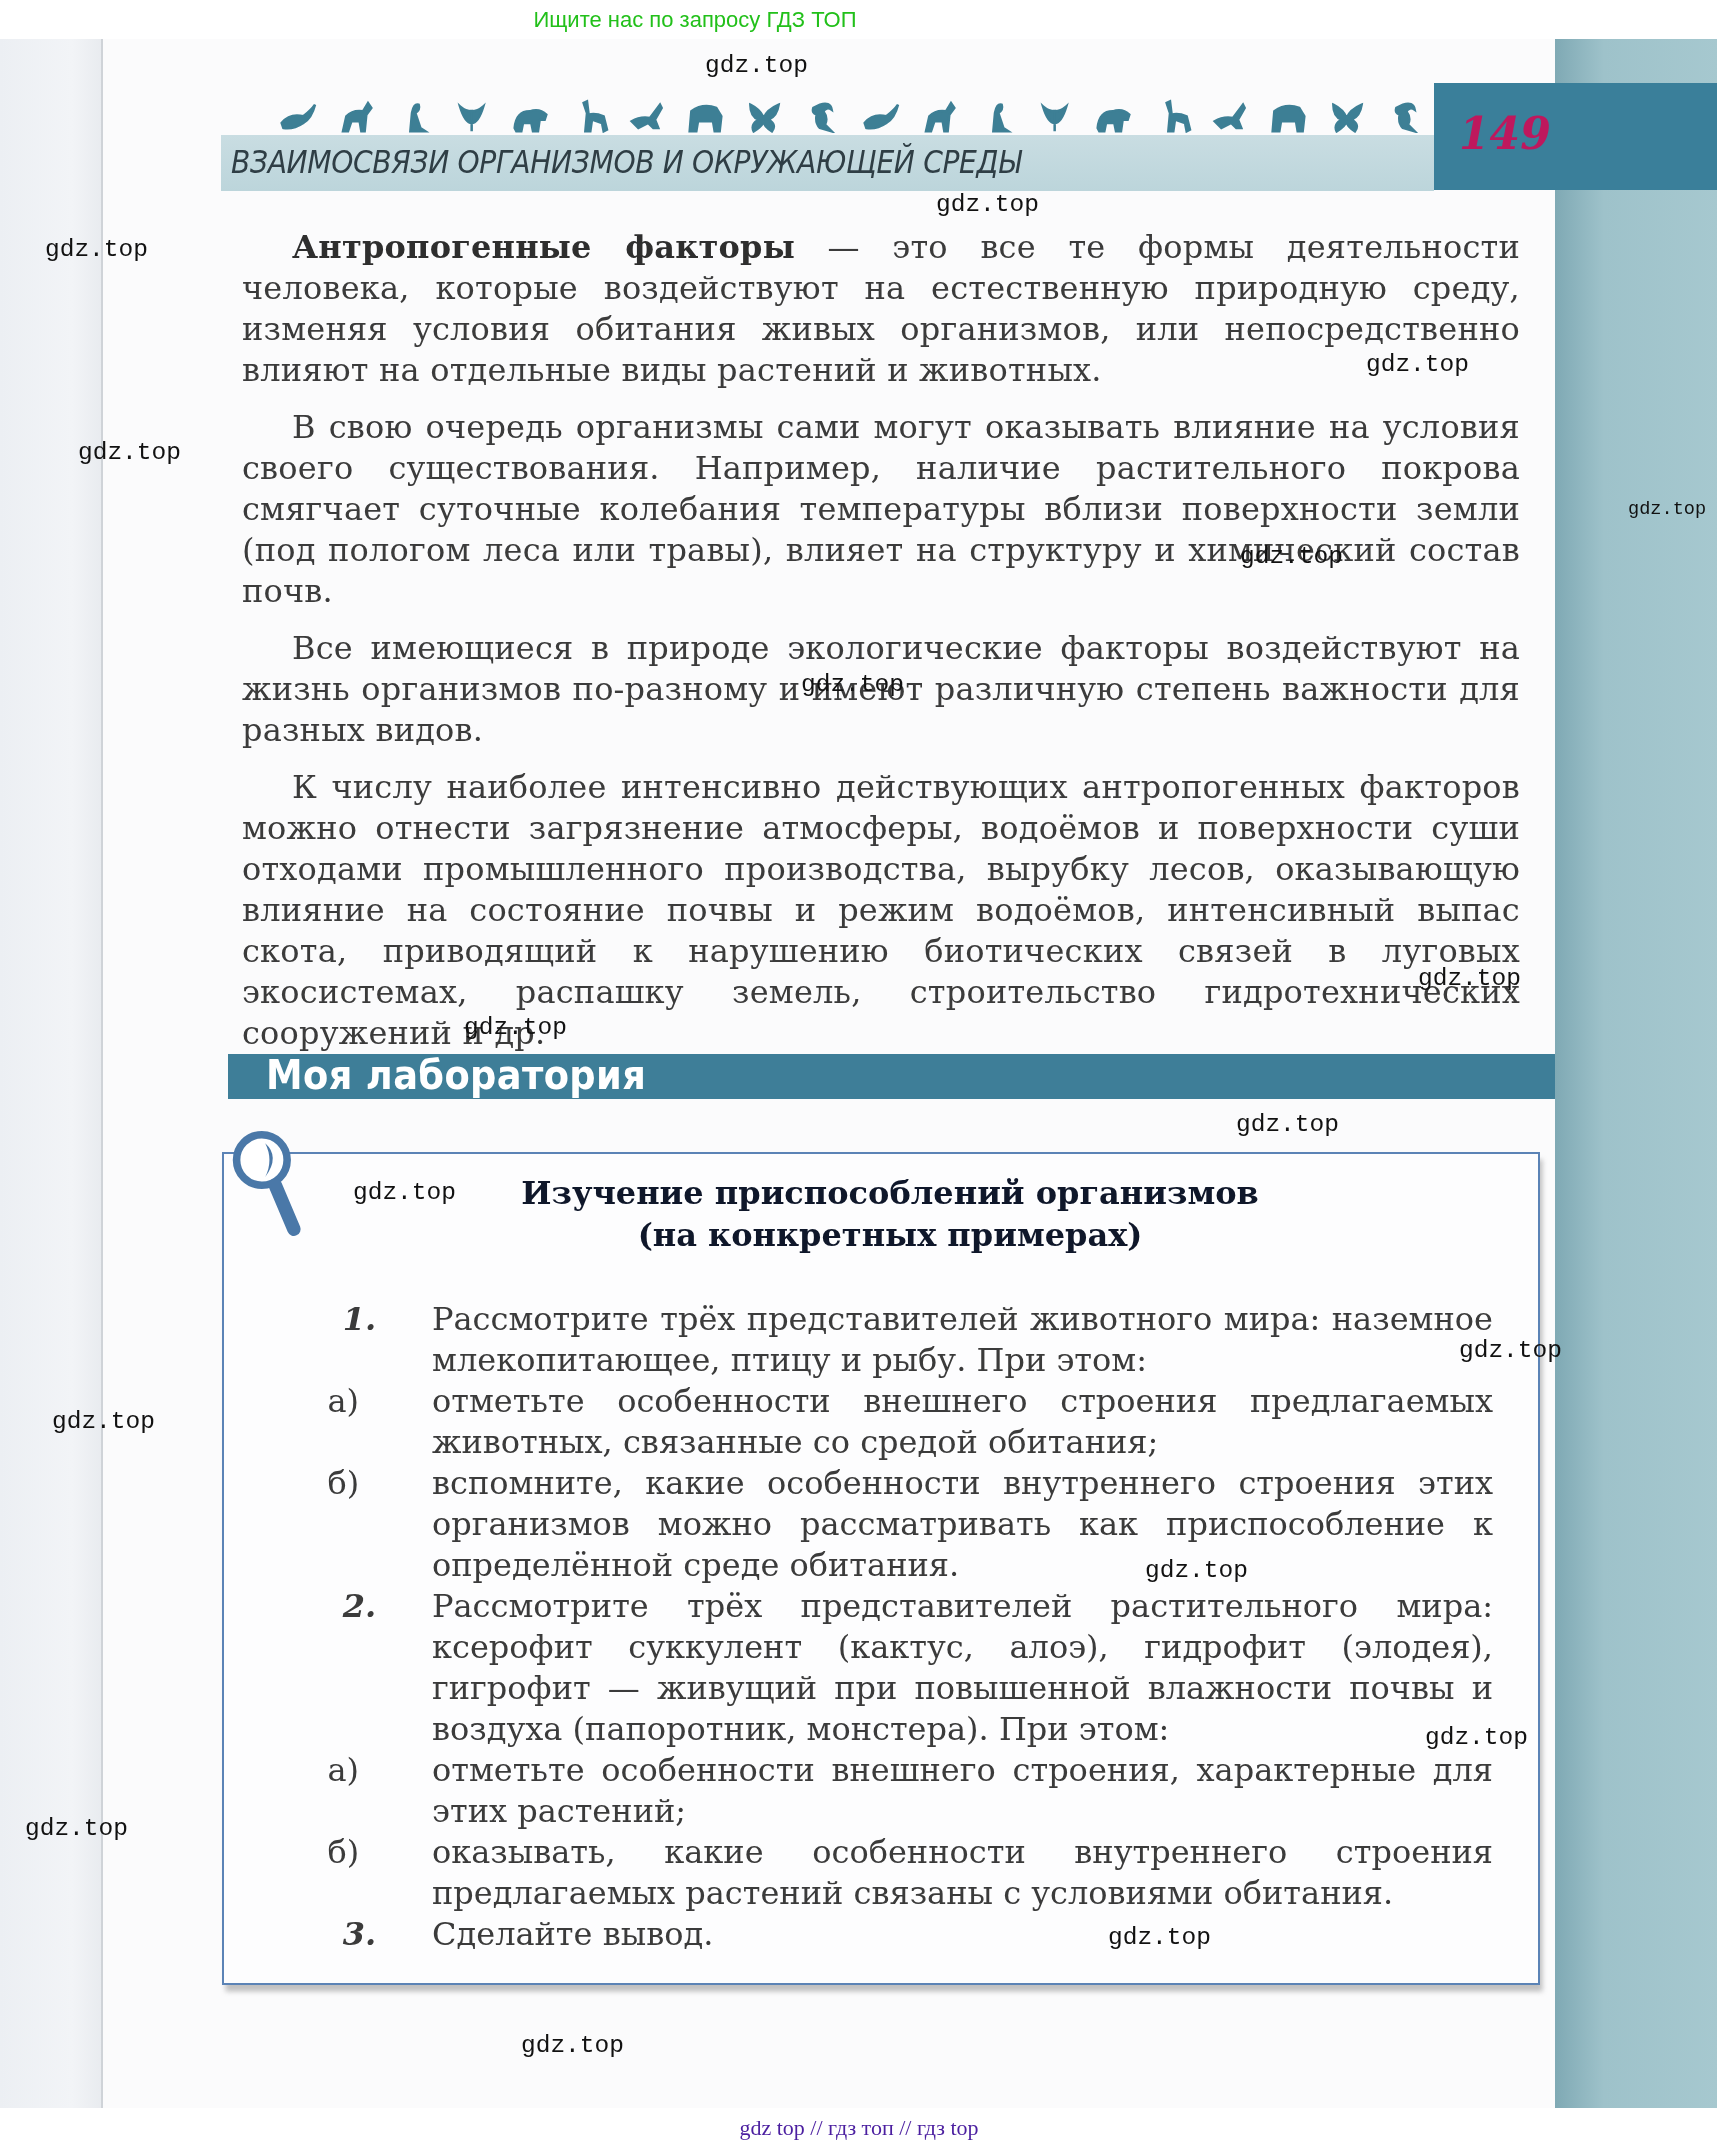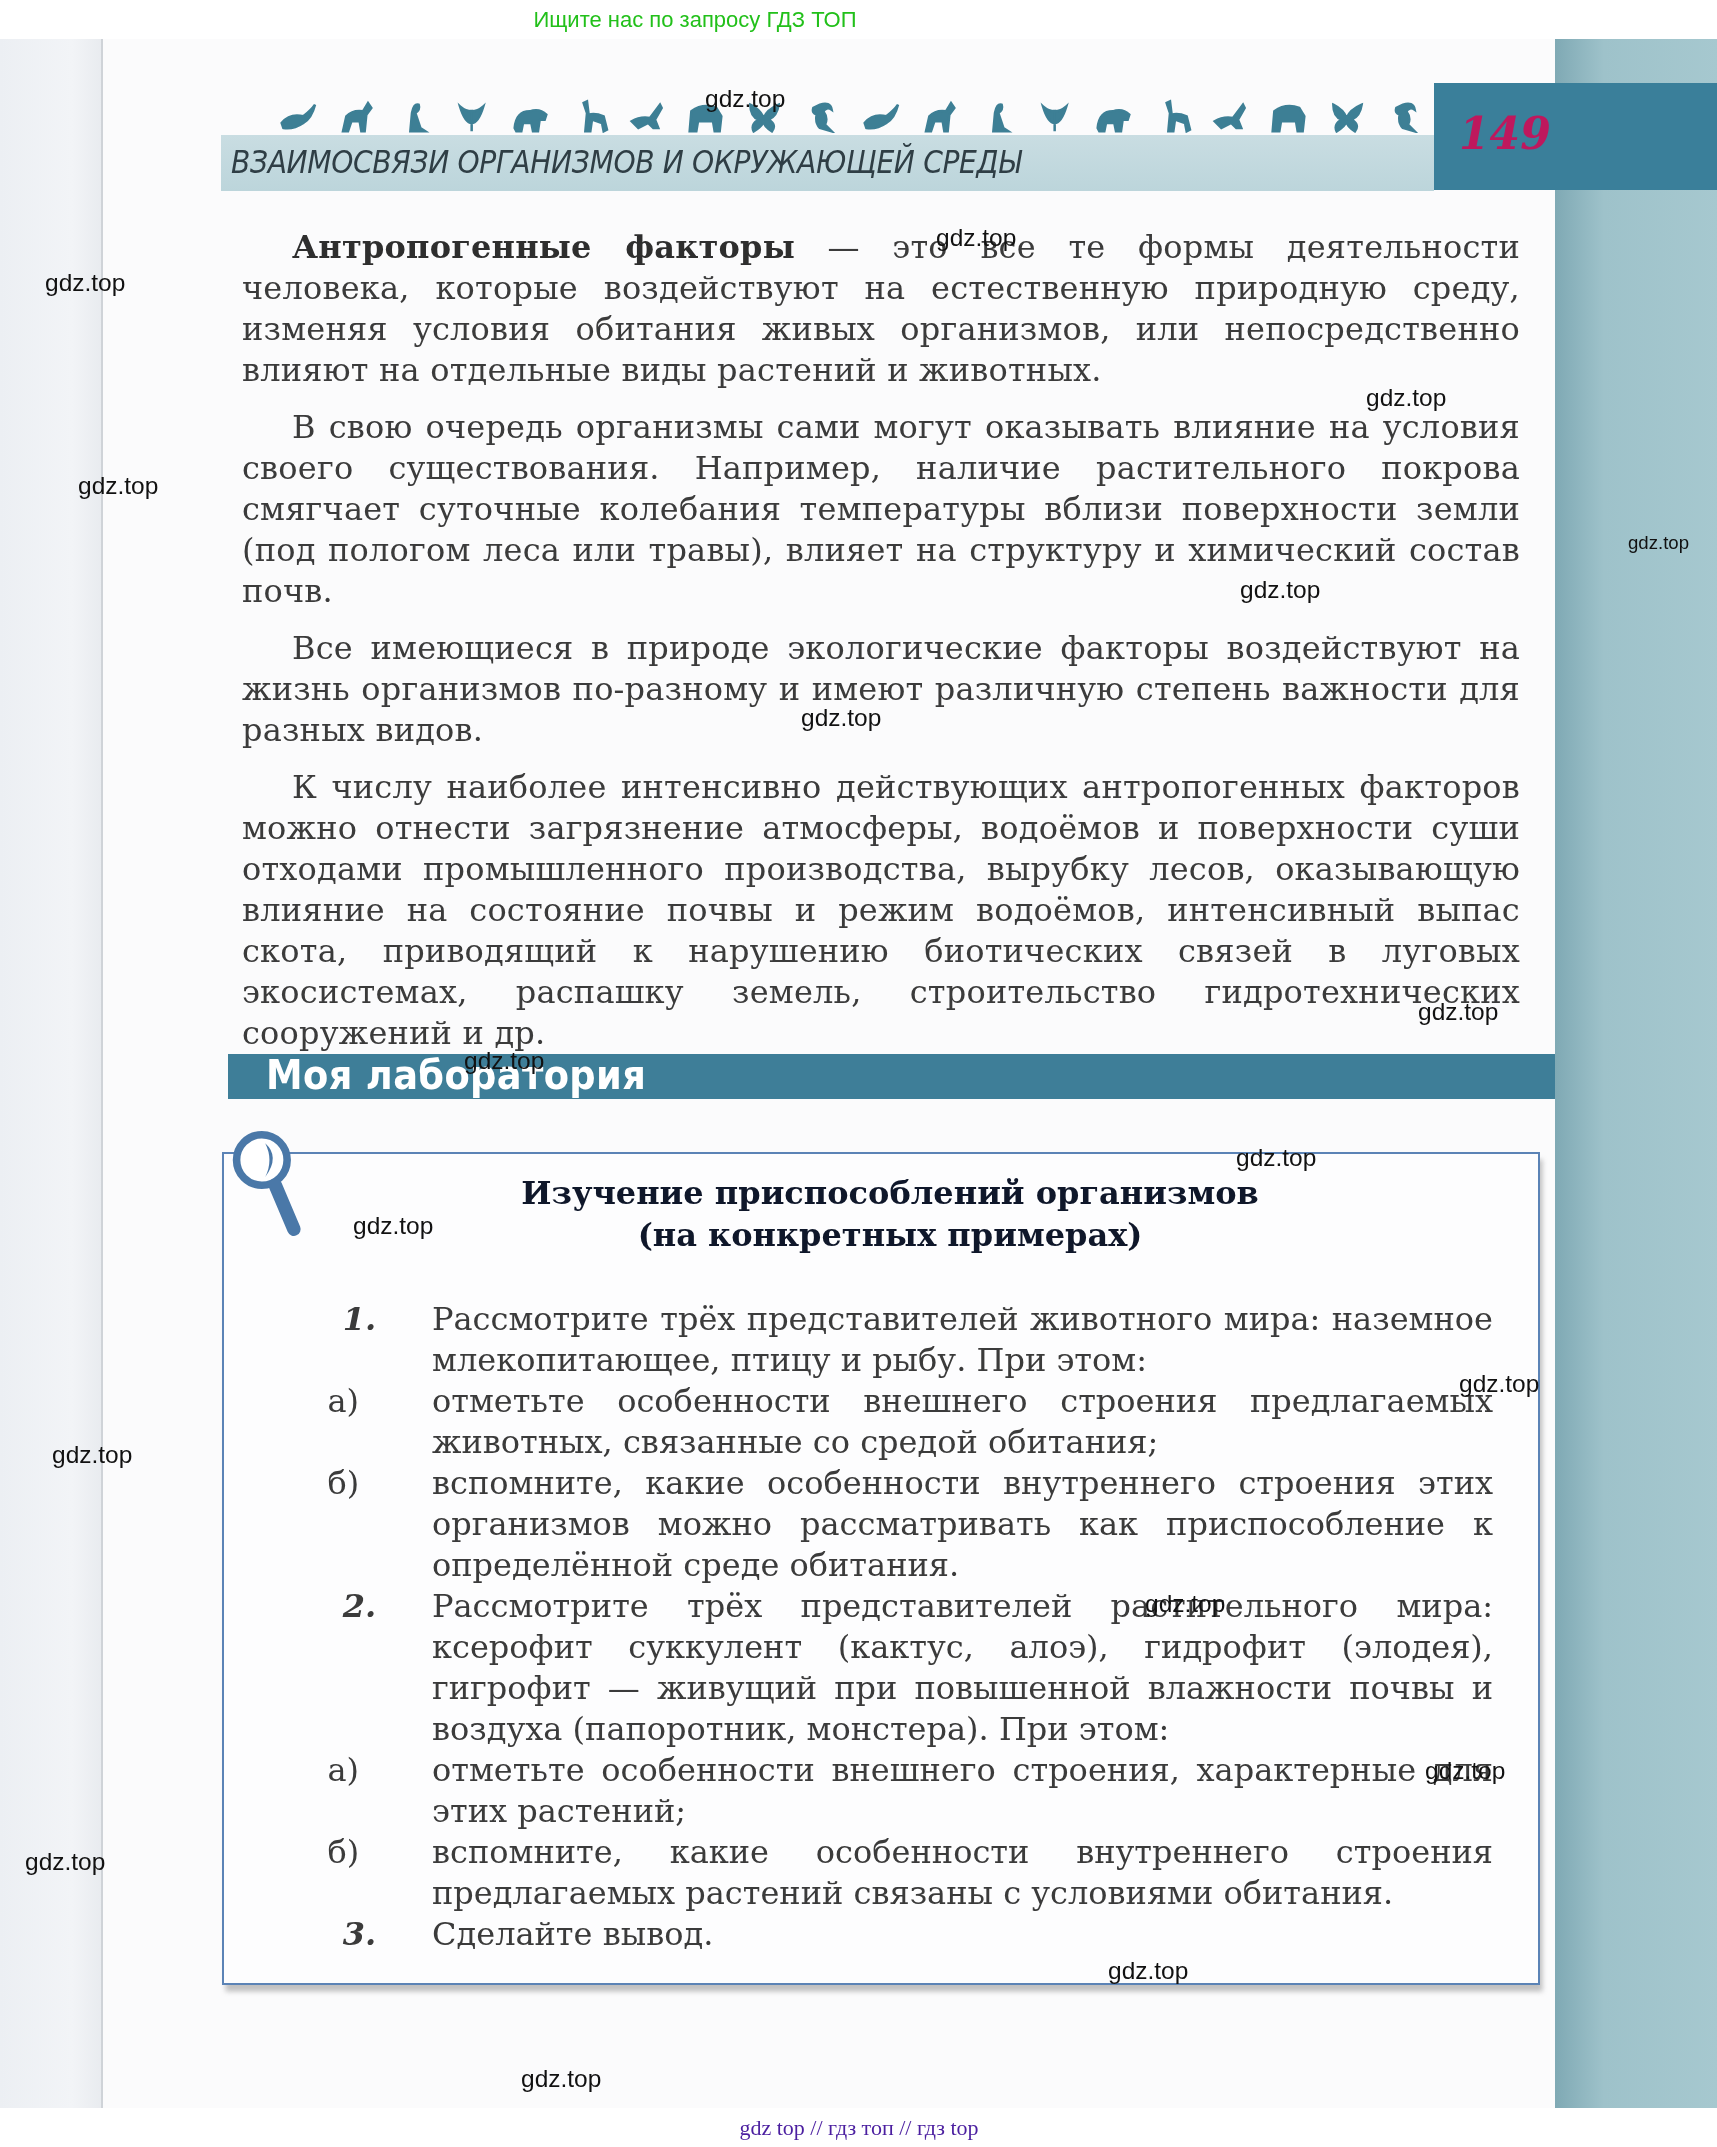--- a/index.html
+++ b/index.html
@@ -106,22 +106,22 @@
     .lab-item .num {
       flex: 0 0 69px; text-align: right; padding-right: 11.8px;
       font-weight: bold; font-style: italic;
     }
     .lab-item .sub {
       flex: 0 0 69px; text-align: left; padding-left: 8.4px;
     }
     .lab-item .txt { flex: 1; margin-left: 44px; }
 
     .wm {
-      position: absolute; font-family: Liberation Sans, sans-serif;
-      font-size: 24.5px; color: #111111; white-space: nowrap; margin-top: 33px;
+      position: absolute; font-family: Liberation Mono, monospace;
+      font-size: 24.5px; color: #111111; white-space: nowrap;
     }
     .wm.small { font-size: 18.6px; }
   </style>
 </head>
 <body>
 
 <div class="top-banner">Ищите нас по запросу ГДЗ ТОП</div>
 
 <div class="page-left-margin"></div>
 <div class="page"></div>
@@ -234,21 +234,21 @@
   <div class="lab-item">
       <span class="num">2.</span>
       <span class="txt">Рассмотрите трёх представителей растительного мира: ксерофит суккулент (кактус, алоэ), гидрофит (элодея), гигрофит — живущий при повышенной влажности почвы и воздуха (папоротник, монстера). При этом:</span>
     </div>
   <div class="lab-item">
       <span class="sub">а)</span>
       <span class="txt">отметьте особенности внешнего строения, характерные для этих растений;</span>
     </div>
   <div class="lab-item">
       <span class="sub">б)</span>
-      <span class="txt">вспомните, какие особенности внутреннего строения предлагаемых растений связаны с условиями обитания.</span>
+      <span class="txt">оказывать, какие особенности внутреннего строения предлагаемых растений связаны с условиями обитания.</span>
     </div>
   <div class="lab-item">
       <span class="num">3.</span>
       <span class="txt">Сделайте вывод.</span>
     </div>
 </div>
 
 <div id="watermarks">
     <div class="wm" style="left: 705px; top: 52px;">gdz.top</div>
     <div class="wm" style="left: 936px; top: 191px;">gdz.top</div>

